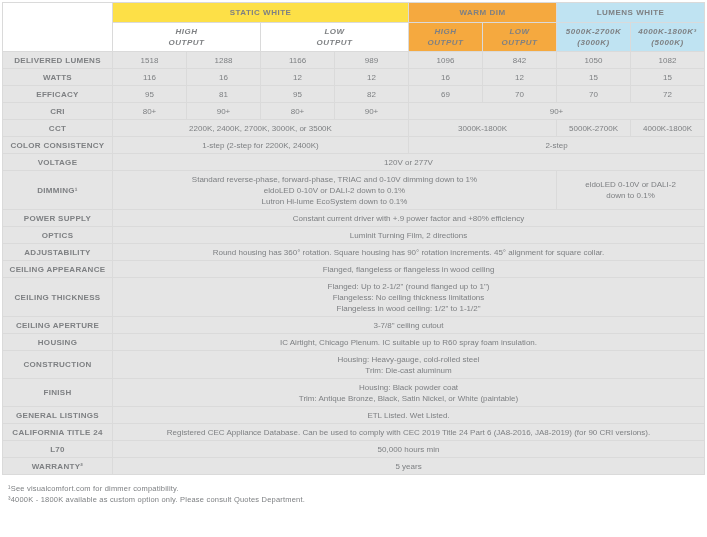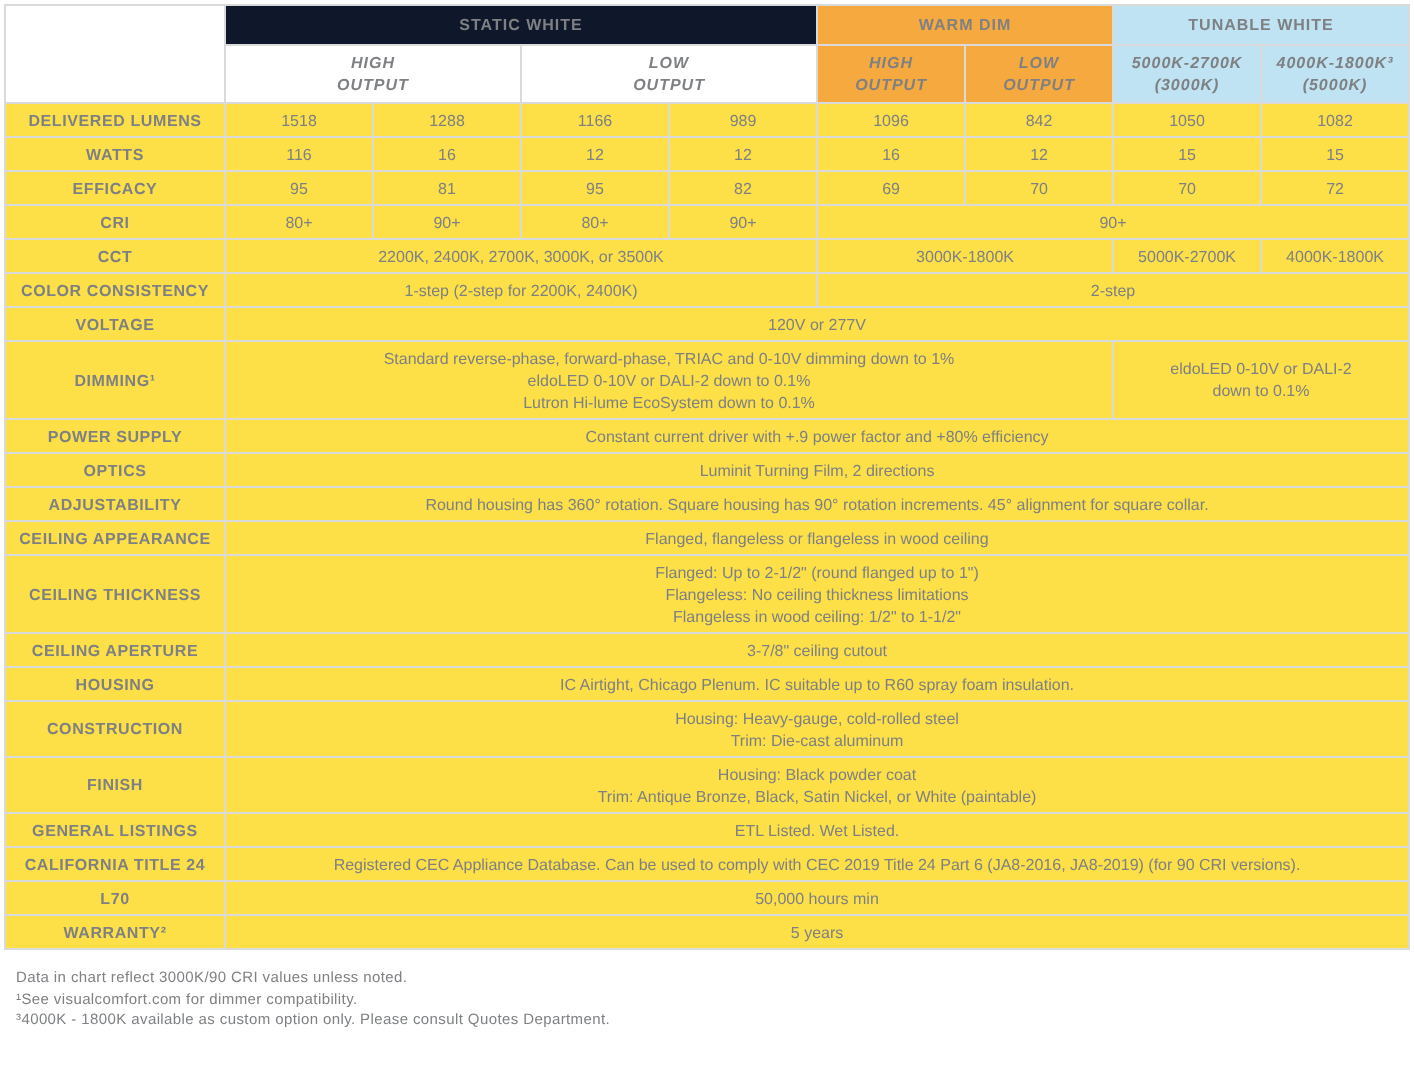--- a/index.html
+++ b/index.html
@@ -24,38 +24,38 @@
     text-align: center;
     vertical-align: middle;
     white-space: pre-line;
     overflow: hidden;
   }
   col.c-label { width: 110px; }
   col.c-data  { width: 74px; }
 
   
   thead th { font-weight: bold; color: #54565a; letter-spacing: .5px; }
-  th.group { height: 14px; line-height: 13px; font-size: 8px; background: #0f172a; }
+  th.group { height: 14px; line-height: 13px; font-size: 8px; background: #fde047; }
   th.sub   { height: 23px; font-size: 8px; line-height: 10.5px; background: #ffffff; font-style: italic; }
   th.corner { background: #ffffff; }
   .bg-orange { background: #f5a93f !important; border-color: #e9e9e9 #f3dfc0 #e9e9e9 #f3dfc0; }
   th.group.bg-orange, th.sub.bg-orange { border-color: #dadada; margin-left: 32px; }
   .bg-blue   { background: #bfe3f2 !important; }
 
   
   td.label {
     text-align: left;
     padding-left: 6px;
     font-weight: bold;
     color: #54565a;
     letter-spacing: .3px;
     text-transform: uppercase;
   }
-  tr.stripe td { background: #fde047; }
-  tr.plain  td { background: #fde047; }
+  tr.stripe td { background: #e5e5e5; }
+  tr.plain  td { background: #e5e5e5; }
 
   
   .footnotes { padding: 9px 4px 0 6px; }
   .footnotes .fn {
     font-size: 7.5px;
     line-height: 10.5px;
     color: #7e8083;
     letter-spacing: .2px;
   }
   .footnotes .fn.bold { font-weight: bold; color: #606265; }
@@ -74,21 +74,21 @@
       <col class="c-data">
         <col class="c-data">
         <col class="c-data">
         <col class="c-data">
     </colgroup>
     <thead>
       <tr>
         <th class="corner" rowspan="2"></th>
         <th class="group" colspan="4">STATIC WHITE</th>
         <th class="group bg-orange" colspan="2">WARM DIM</th>
-        <th class="group bg-blue" colspan="2">TUNABLE WHITE</th>
+        <th class="group bg-blue" colspan="2">LUMENS WHITE</th>
       </tr>
       <tr>
         <th class="sub" colspan="2">HIGH
 OUTPUT</th>
         <th class="sub" colspan="2">LOW
 OUTPUT</th>
         <th class="sub bg-orange">HIGH
 OUTPUT</th>
         <th class="sub bg-orange">LOW
 OUTPUT</th>
@@ -217,17 +217,16 @@
           <td colspan="8">50,000 hours min</td>
         </tr>
         <tr class="stripe">
           <td class="label">WARRANTY²</td>
           <td colspan="8">5 years</td>
         </tr>
       </tbody>
   </table>
 
   <div class="footnotes">
-      <div class="fn">Data in chart reflect 3000K/90 CRI values unless noted.</div>
       <div class="fn">¹See visualcomfort.com for dimmer compatibility.</div>
       <div class="fn">³4000K - 1800K available as custom option only. Please consult Quotes Department.</div>
     </div>
 </div>
 
 </body></html>

